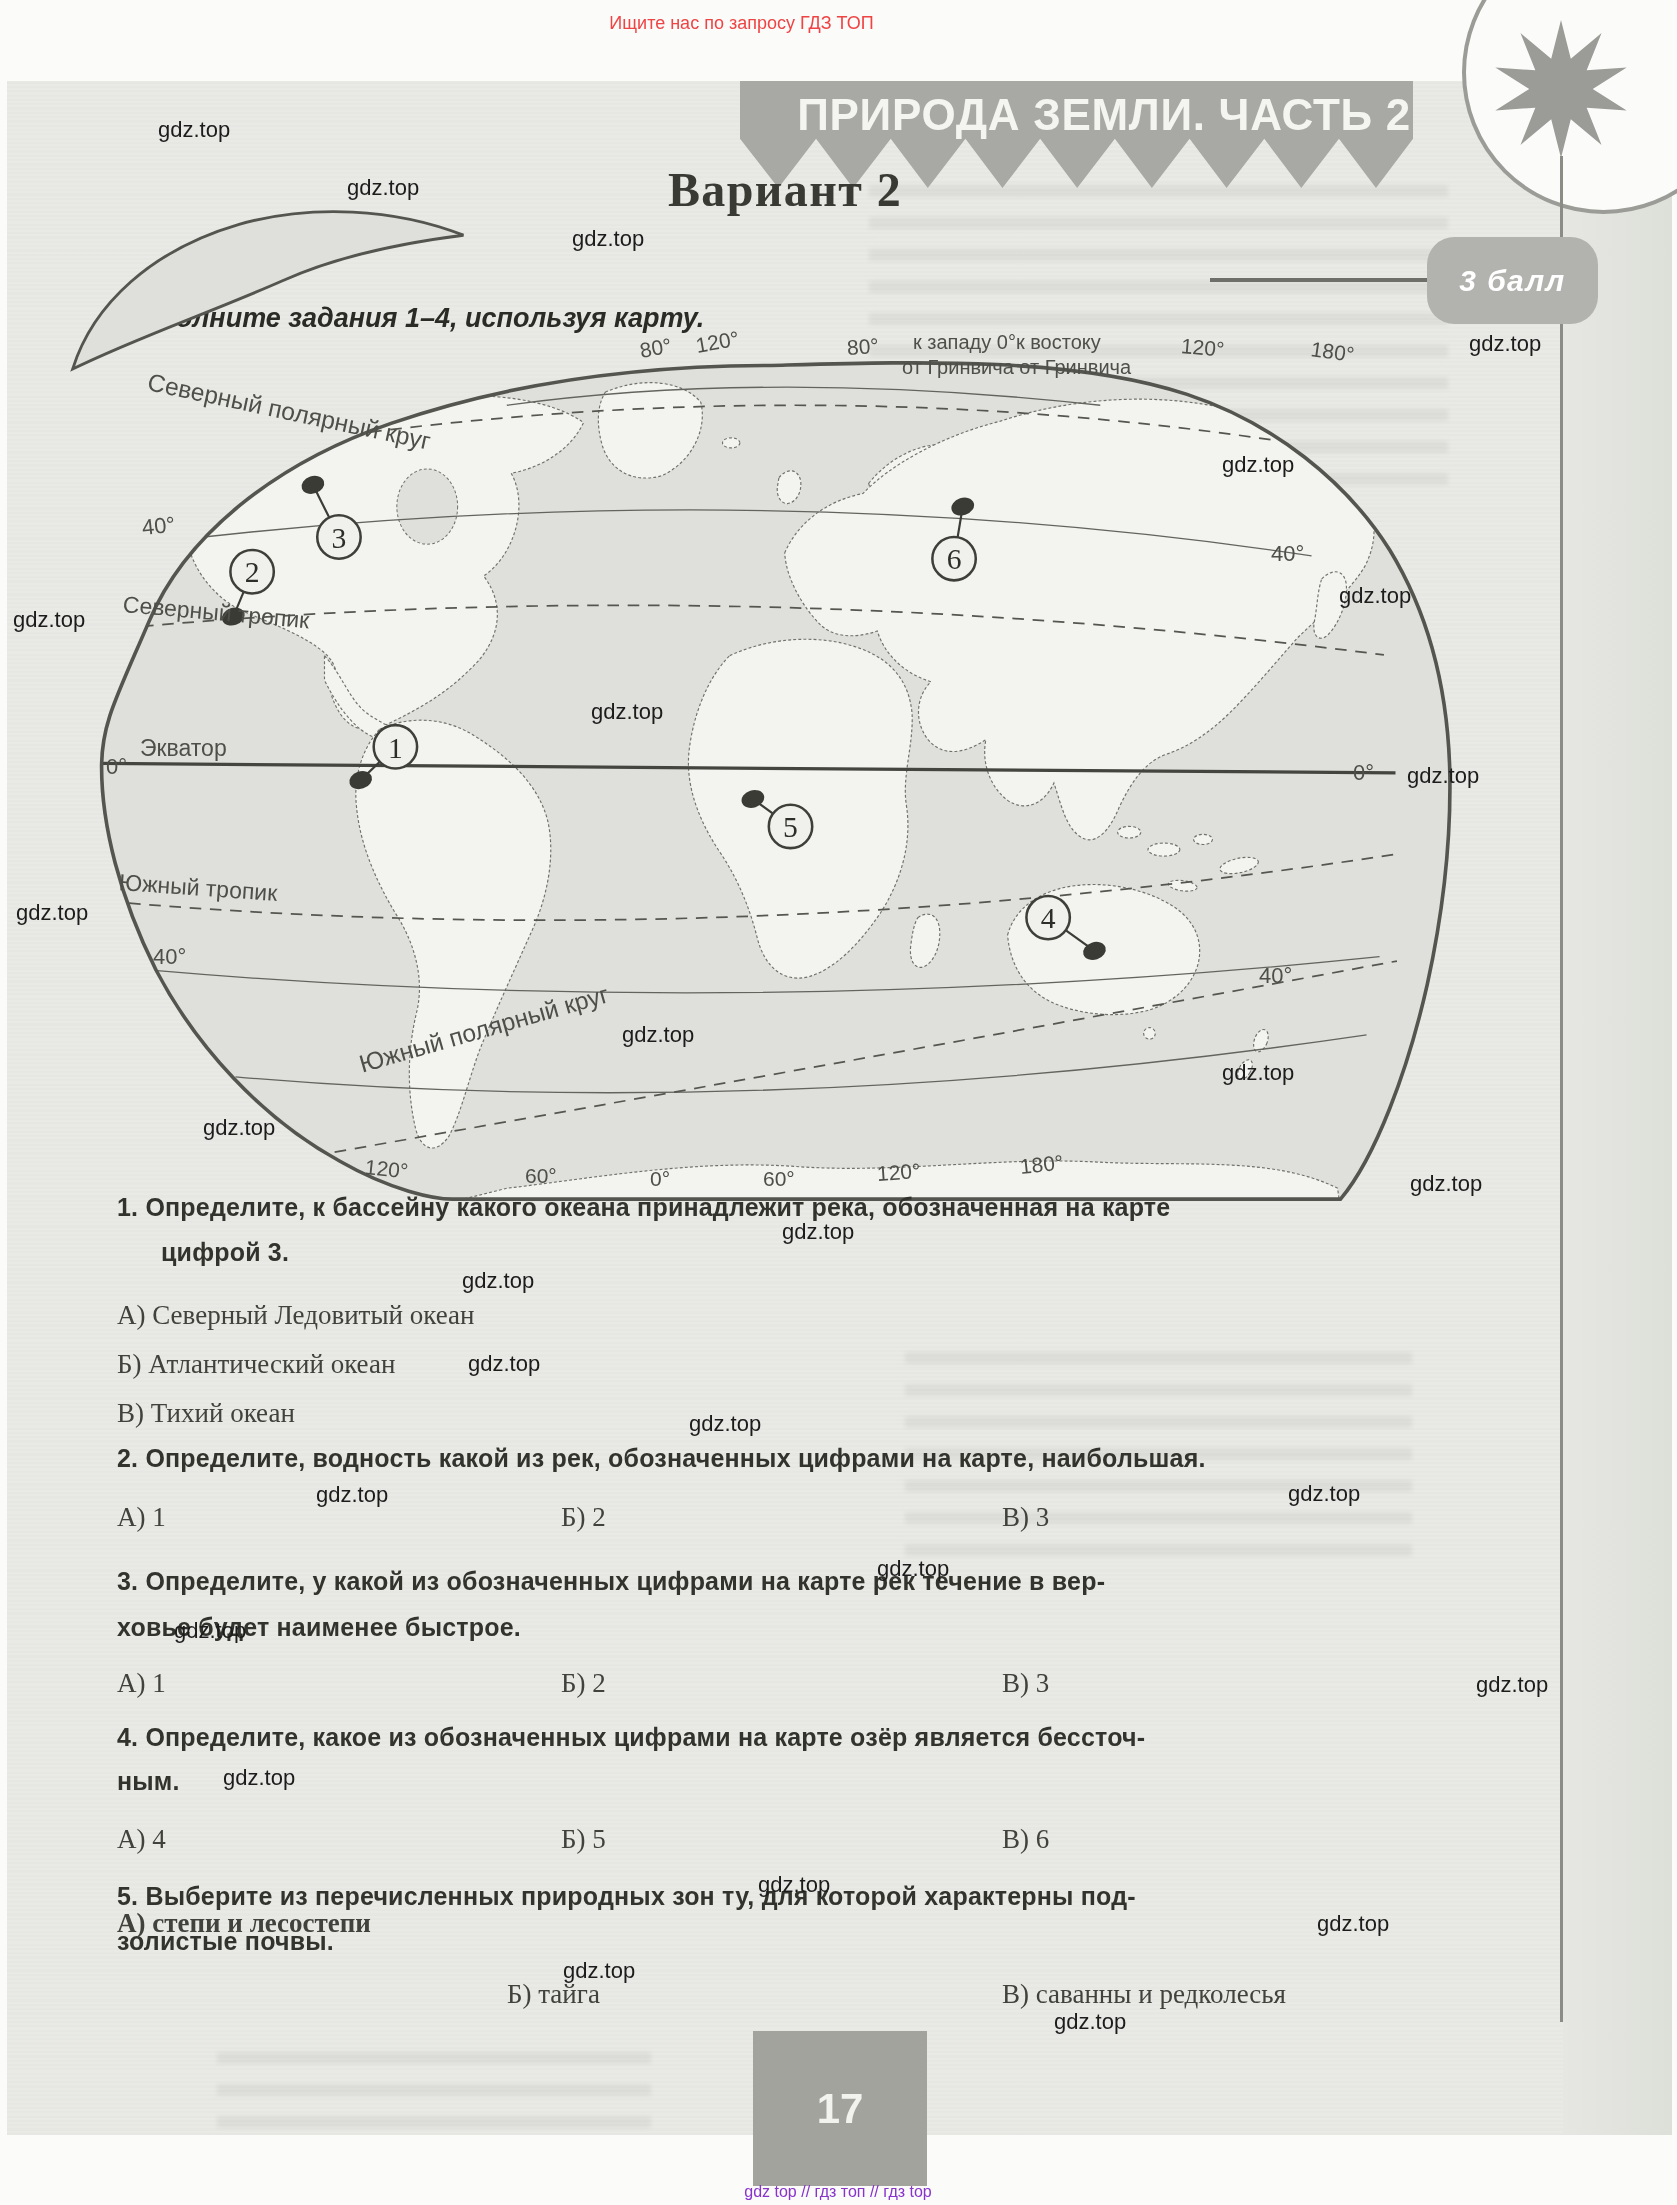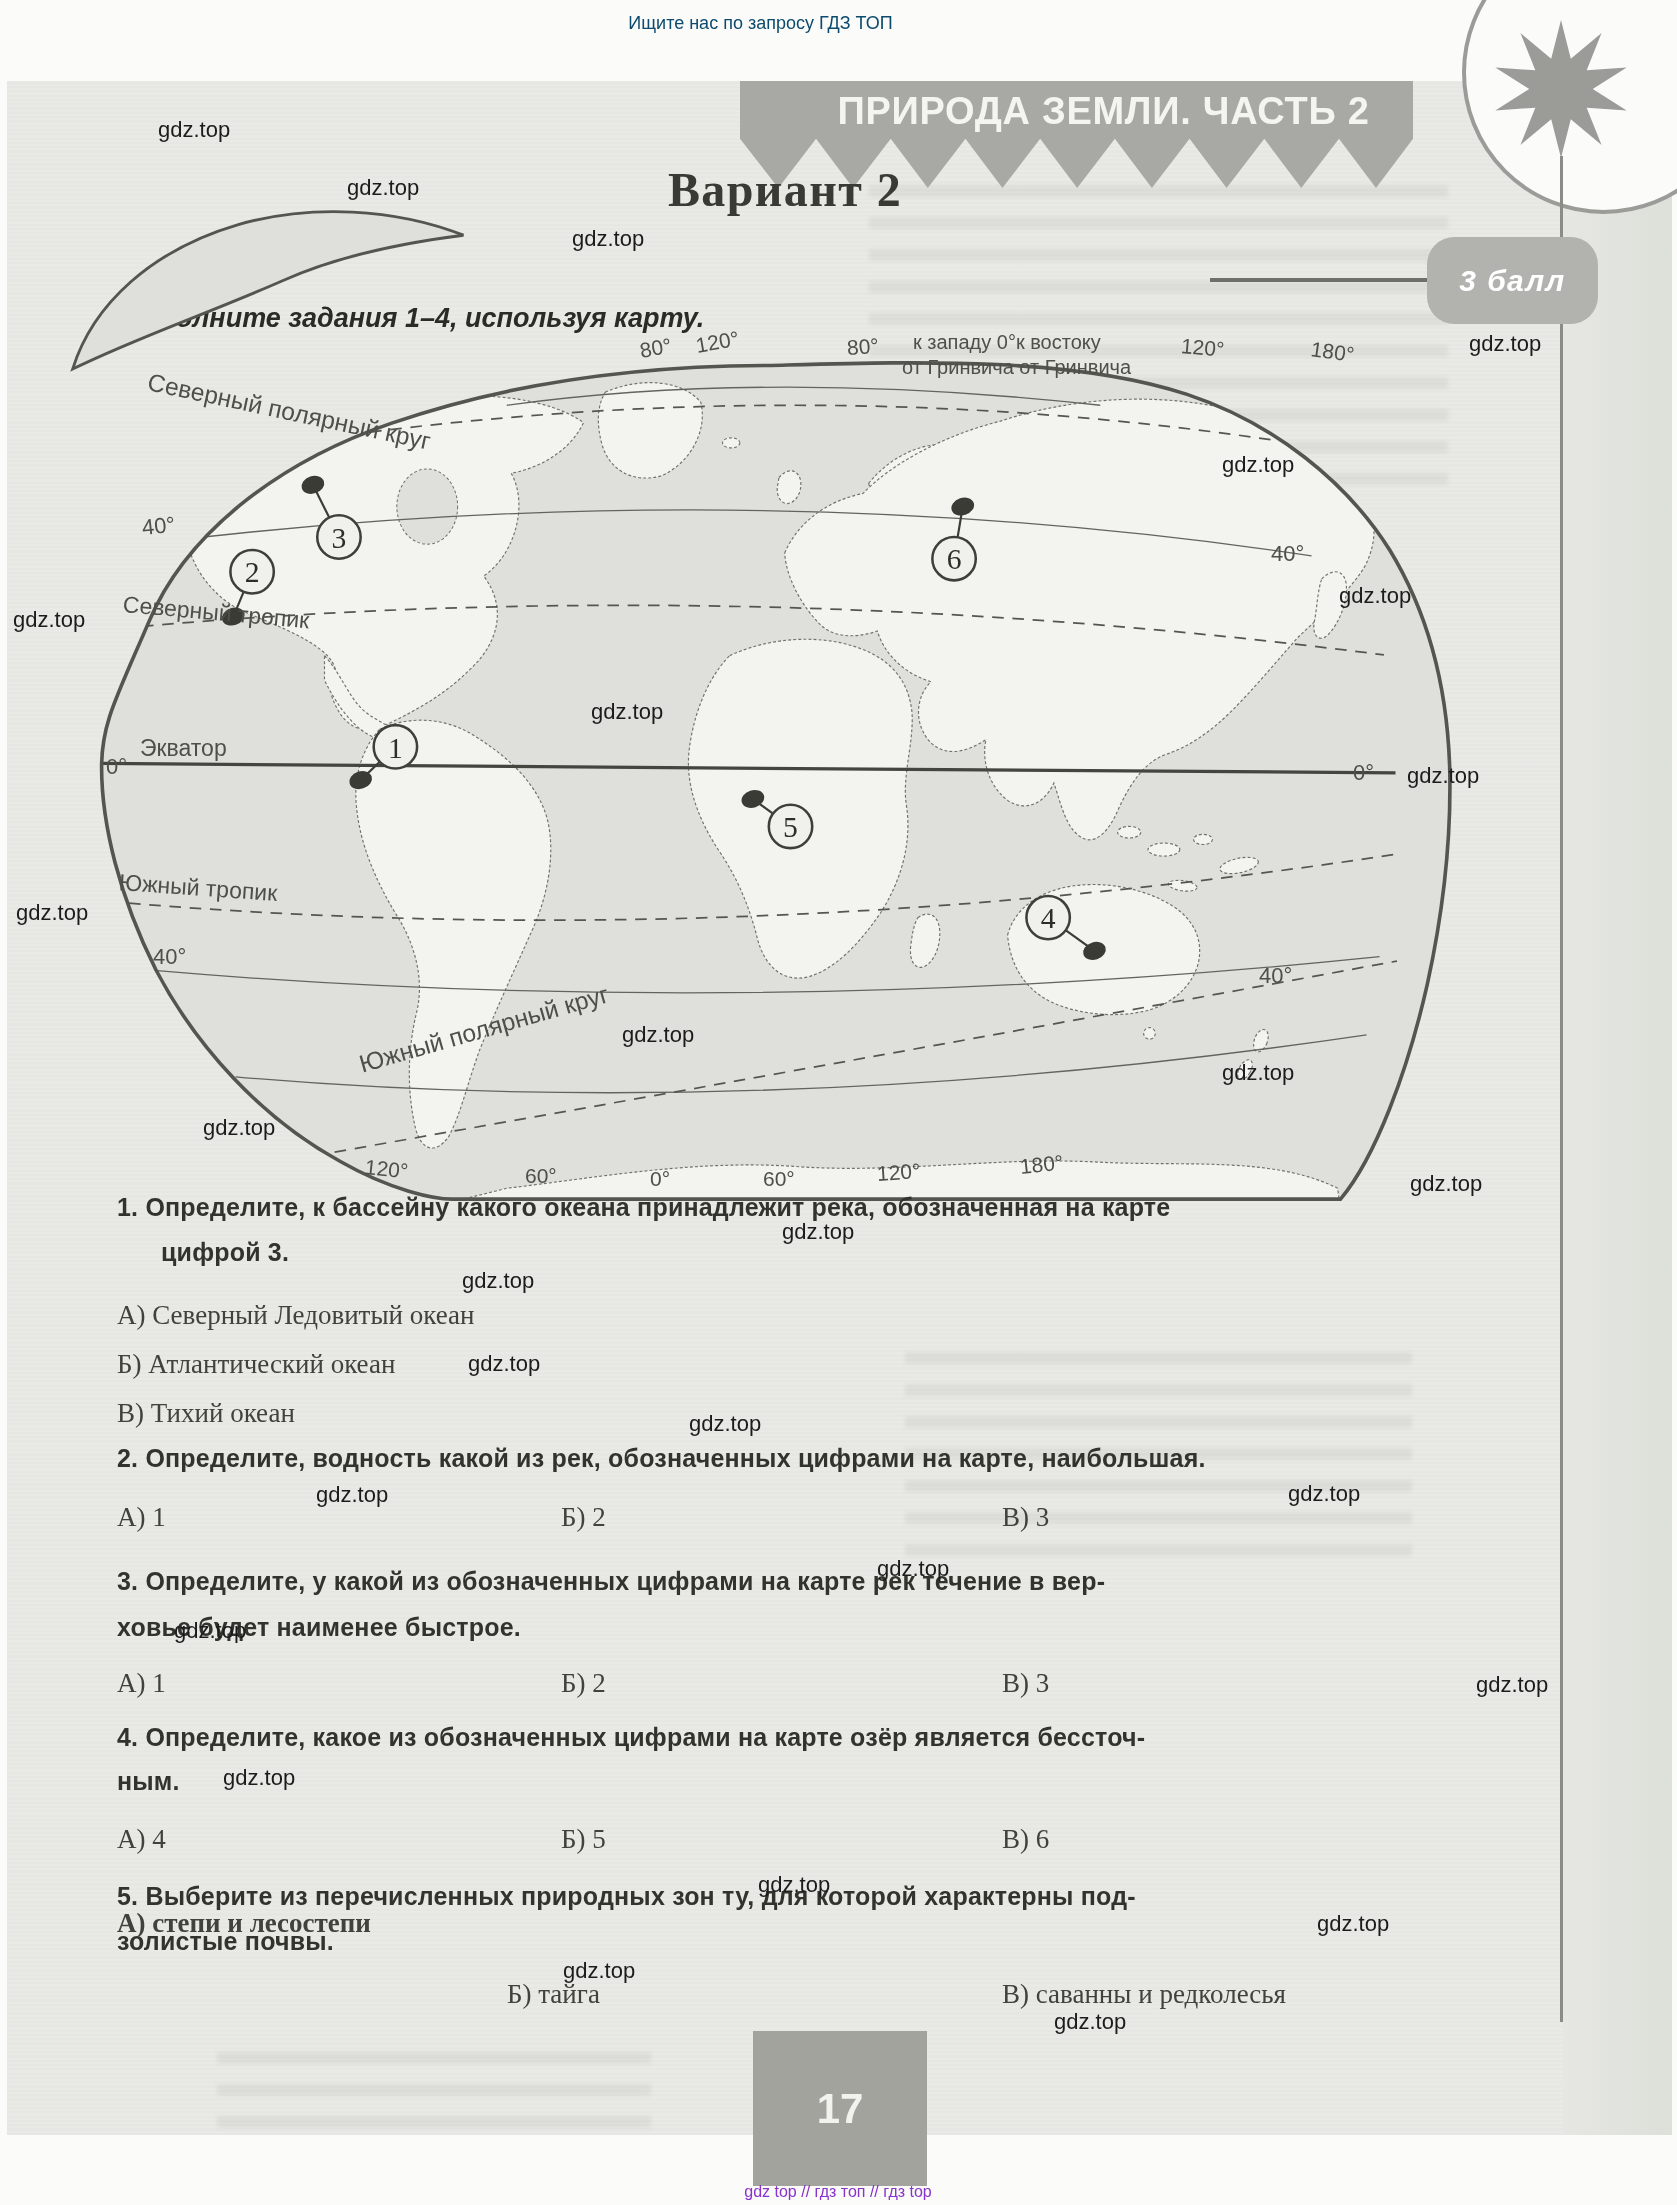--- a/index.html
+++ b/index.html
@@ -12,30 +12,30 @@
     left:7.2px;top:81px;width:1665px;height:2054px;
     background:
       repeating-linear-gradient(0deg, rgba(0,0,0,0.012) 0 2.2px, rgba(255,255,255,0.012) 2.2px 4.3px),
       #e9eae6;
   }
   .right-band{
     left:1563px;top:81px;width:109px;height:2054px;
     background:linear-gradient(to right,#e6e7e2,#dddfd9);
   }
   .green-link{
-    left:507px;top:13px;width:507px;text-align:center;
-    color:#0c4a6e;font-size:18px;
+    left:488px;top:13px;width:507px;text-align:center;
+    color:#ef4444;font-size:18px;
   }
   .banner{
     left:740px;top:81px;width:673px;height:107px;background:#a8a9a4;
     clip-path:polygon(0 0,100% 0,100% 54%,94.5% 100%,89% 54%,83.4% 100%,77.9% 54%,72.3% 100%,66.8% 54%,61.2% 100%,55.7% 54%,50.1% 100%,44.6% 54%,39% 100%,33.5% 54%,27.9% 100%,22.4% 54%,16.8% 100%,11.3% 54%,5.7% 100%,0 54%);
   }
   .banner-title{
-    left:796px;top:90px;width:615px;text-align:center;
-    color:#f4f4f1;font-size:38px;font-weight:bold;letter-spacing:0.7px;
+    left:796px;top:90px;width:615px;text-align:right;
+    color:#f4f4f1;font-size:44px;font-weight:bold;letter-spacing:0.7px;
   }
   .corner-circle{
     left:1462px;top:-69px;width:275px;height:275px;border-radius:50%;
     background:#fbfbfa;border:4.3px solid #9b9c97;
   }
   .corner-star{
     left:1492px;top:20px;width:138px;height:138px;background:#9b9c97;
     clip-path:polygon(50% 0%,57.1% 28.1%,79.4% 9.5%,68.6% 36.5%,97.6% 34.5%,73% 50%,97.6% 65.5%,68.6% 63.5%,79.4% 90.5%,57.1% 71.9%,50% 100%,42.9% 71.9%,20.6% 90.5%,31.4% 63.5%,2.4% 65.5%,27% 50%,2.4% 34.5%,31.4% 36.5%,20.6% 9.5%,42.9% 28.1%);
   }
   .vline{left:1560px;top:156px;width:2.9px;height:1866px;background:#8b8c85;}

